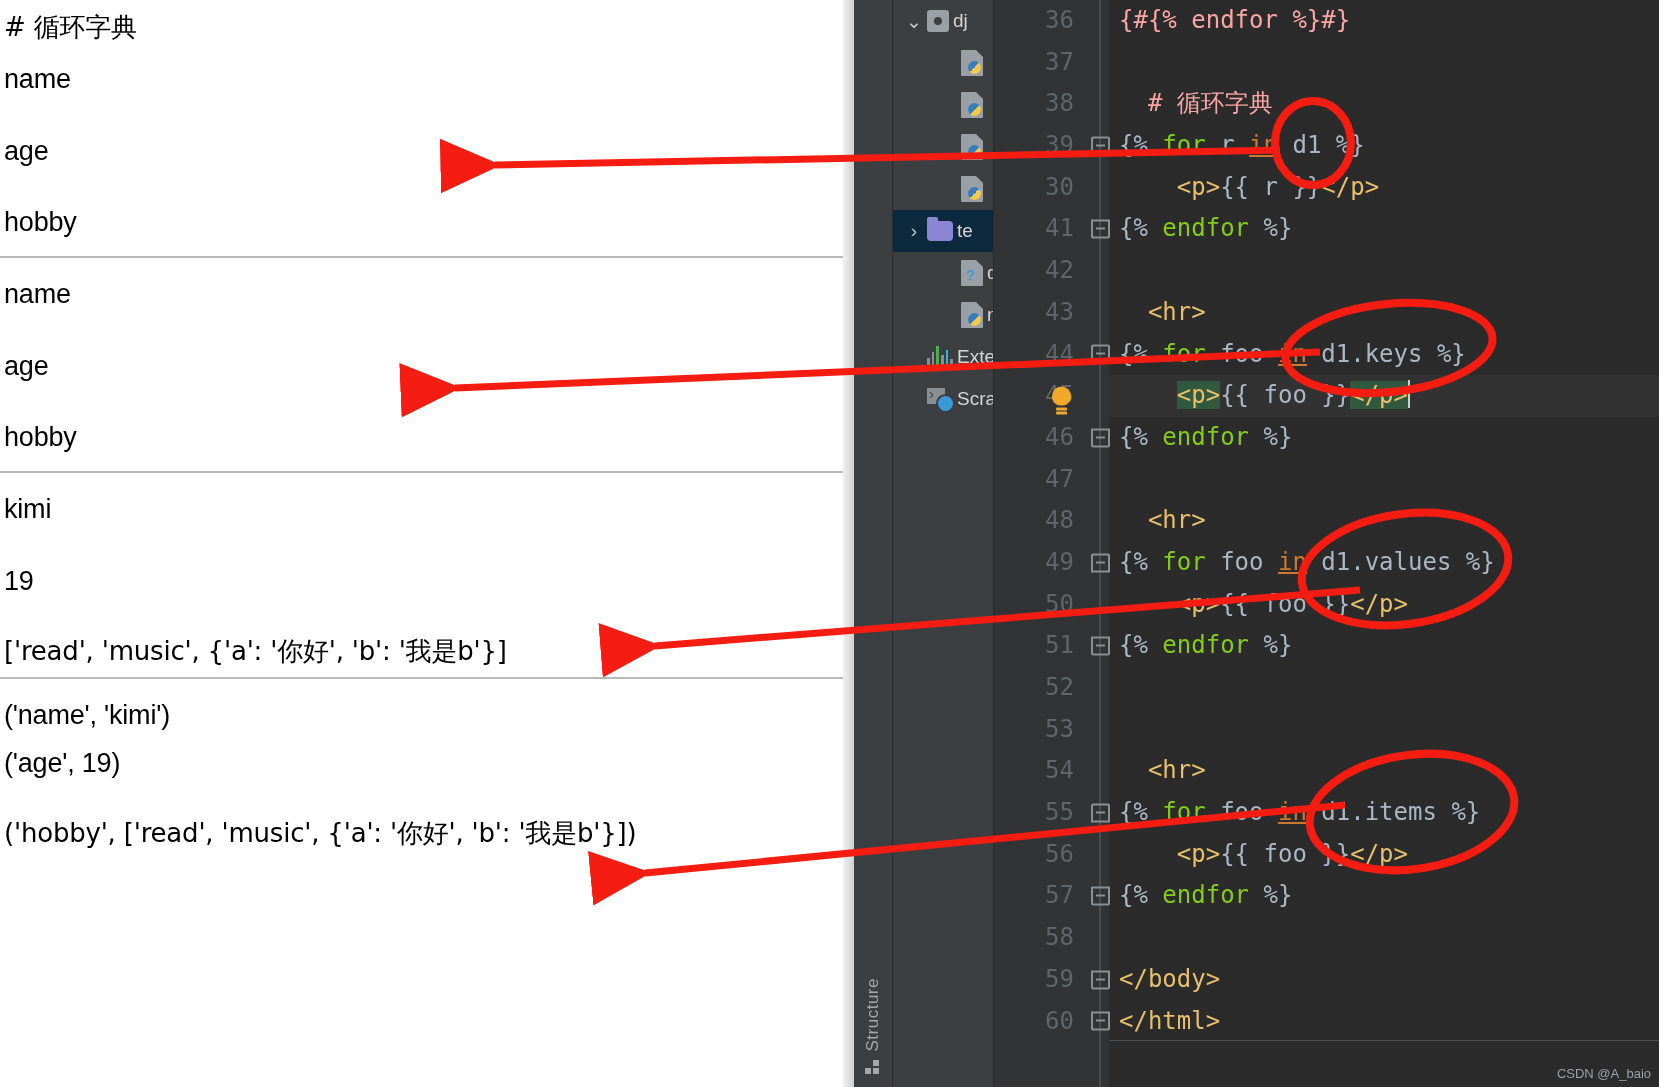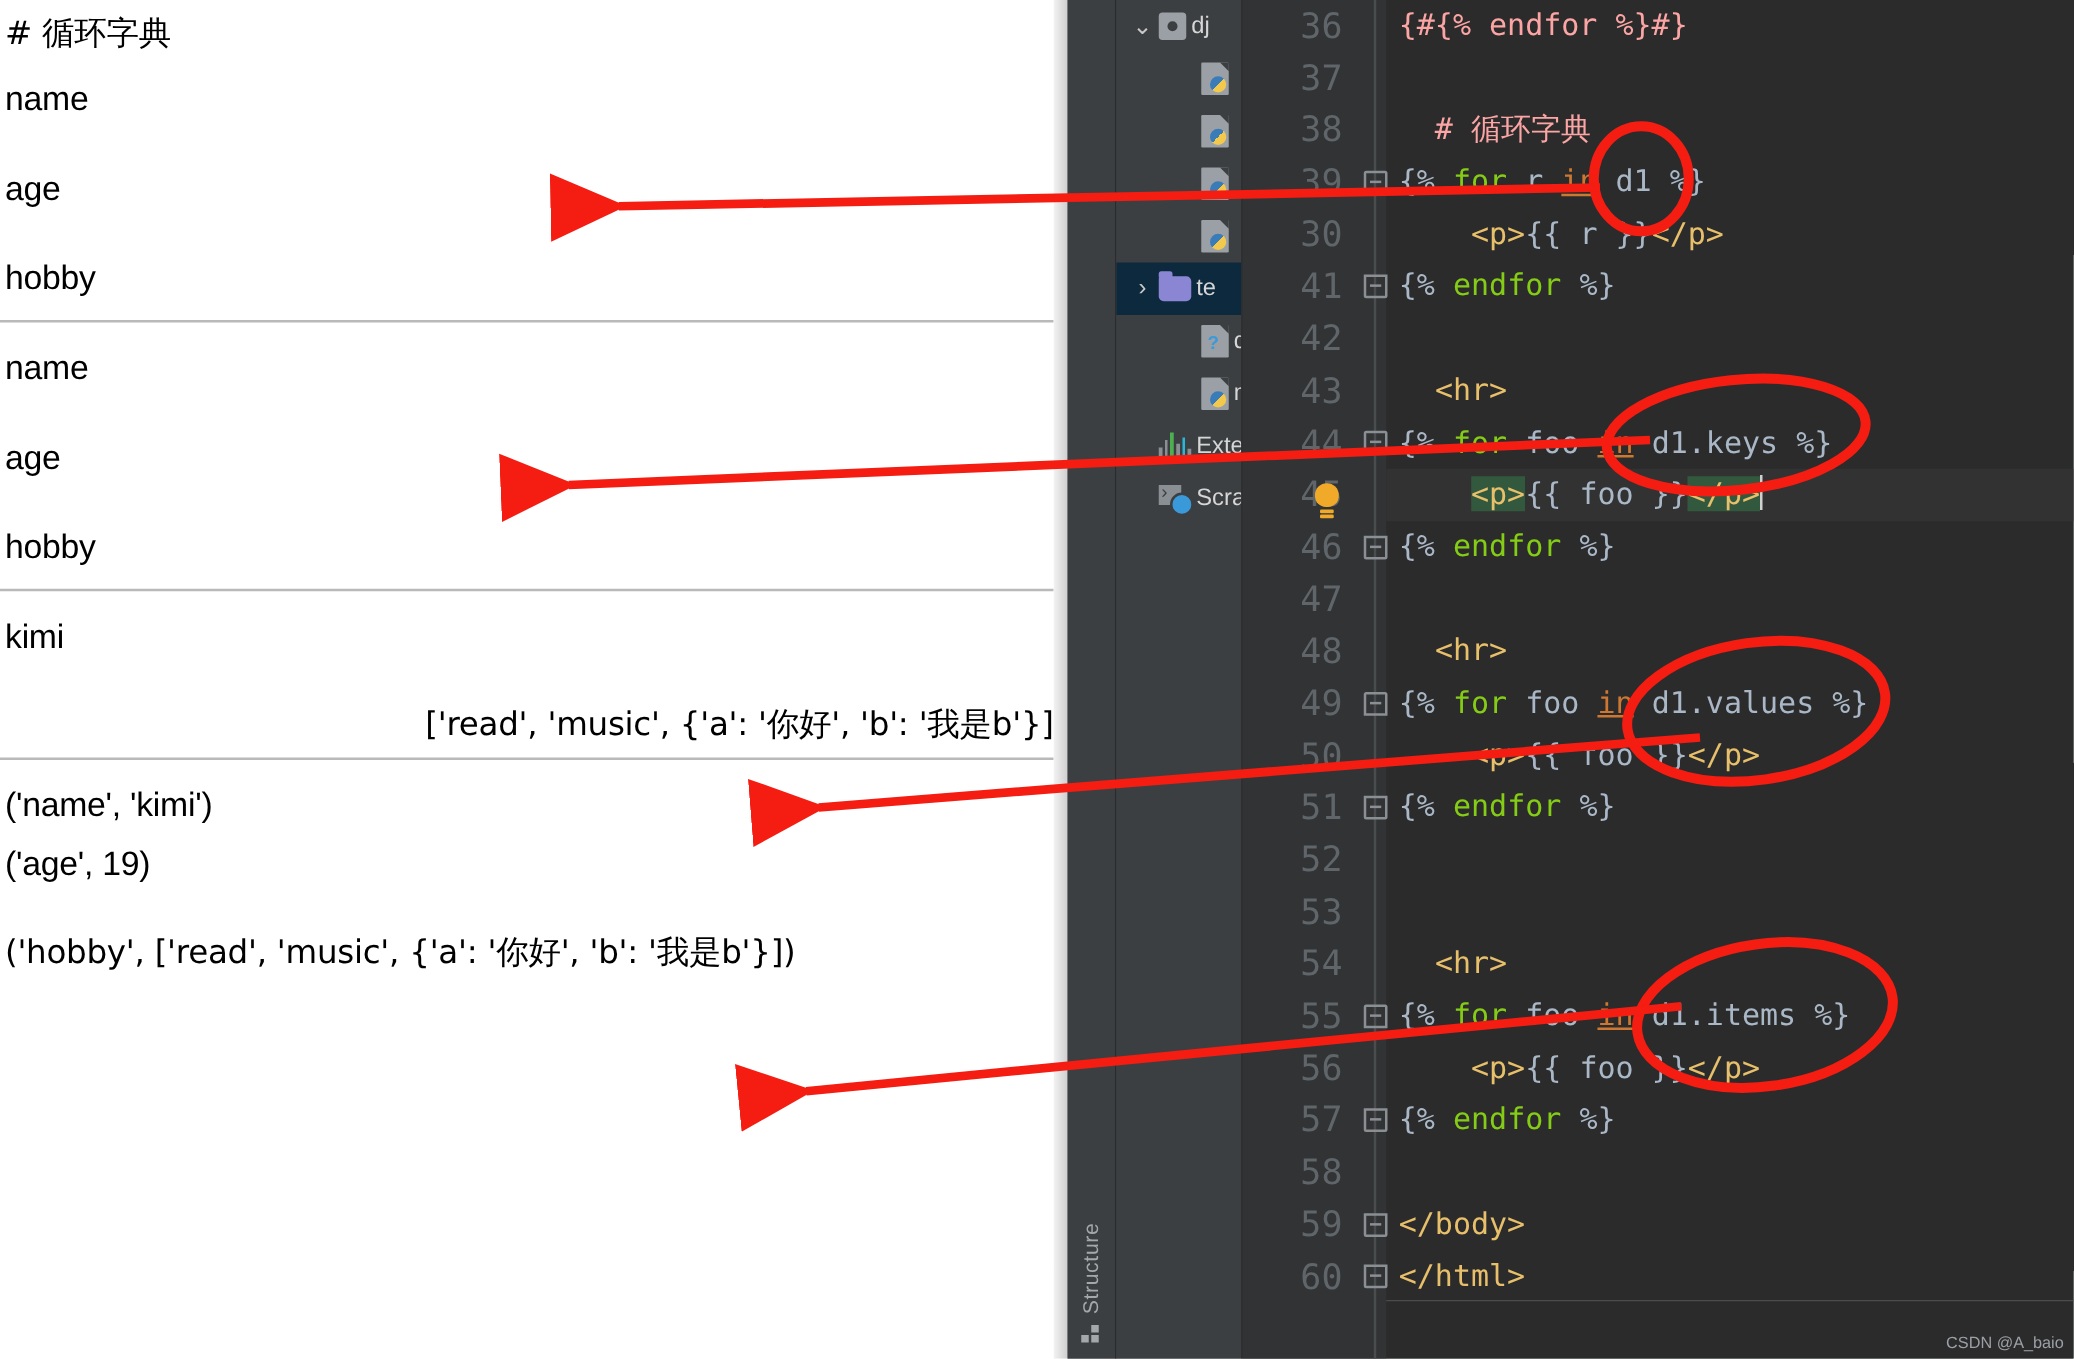--- a/index.html
+++ b/index.html
@@ -189,21 +189,21 @@
     line-height: 41.7px;
     white-space: pre;
     font-family: "DejaVu Sans Mono", monospace;
     font-size: 24px;
   }
   .code-row .ln {
     position: absolute;
     left: 0; width: 80px;
     text-align: right;
     color: #5f6568;
-    font-size: 28px;
+    font-size: 24px;
   }
   .code-row .fold {
     position: absolute;
     left: 97px;
     top: 50%;
     transform: translateY(-50%);
     width: 19px; height: 19px;
   }
   .fold-minus {
     border: 2px solid #8a8f94;
@@ -300,21 +300,22 @@
         </div>
         <hr class="sep-rule">
         <div class="out-block" style="padding-top: 22px; padding-bottom: 20px;">
           <div class="out-line" style="margin-bottom: 43px;">name</div>
           <div class="out-line" style="margin-bottom: 43px;">age</div>
           <div class="out-line" style="margin-bottom: 0px;">hobby</div>
         </div>
         <hr class="sep-rule">
         <div class="out-block" style="padding-top: 22px; padding-bottom: 12px;">
           <div class="out-line" style="margin-bottom: 43px;">kimi</div>
-          <div class="out-line cn" style="margin-bottom: 0px; text-align: right;">['read', 'music', {'a': '你好', 'b': '我是b'}]</div>
+          <div class="out-line" style="margin-bottom: 43px;">19</div>
+          <div class="out-line cn" style="margin-bottom: 0px;">['read', 'music', {'a': '你好', 'b': '我是b'}]</div>
         </div>
         <hr class="sep-rule">
         <div class="out-block" style="padding-top: 22px; padding-bottom: 20px;">
           <div class="out-line" style="margin-bottom: 19px;">('name', 'kimi')</div>
           <div class="out-line" style="margin-bottom: 43px;">('age', 19)</div>
           <div class="out-line cn" style="margin-bottom: 0px;">('hobby', ['read', 'music', {'a': '你好', 'b': '我是b'}])</div>
         </div>
       </div>
   </div>
 

